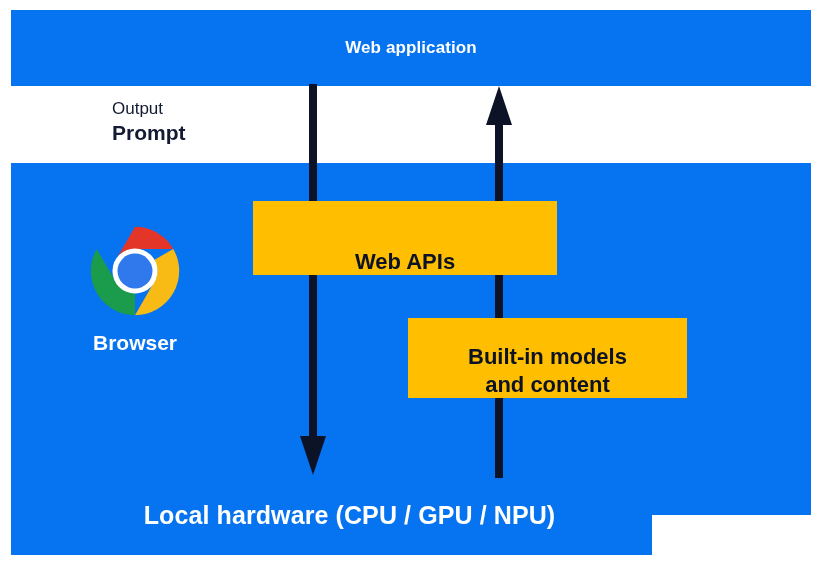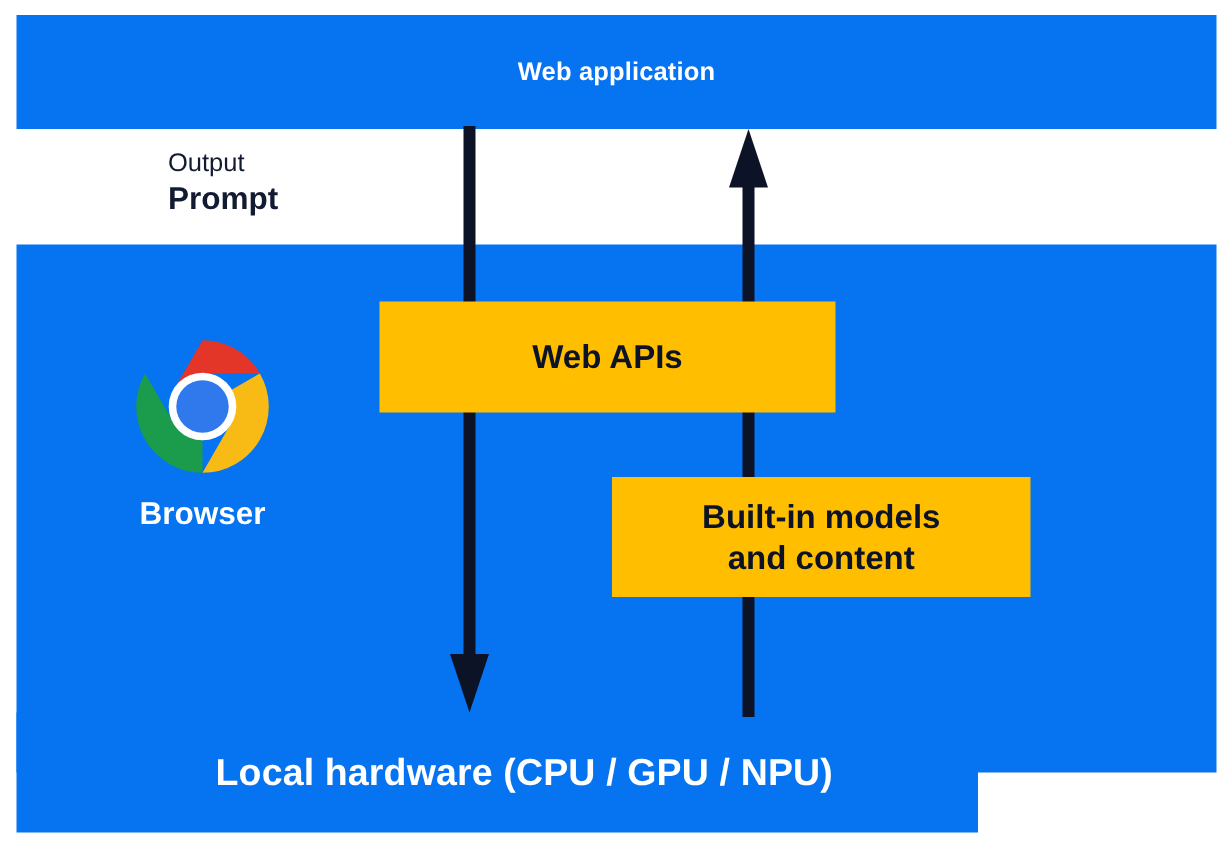--- a/index.html
+++ b/index.html
@@ -82,21 +82,21 @@
     color: #ffffff;
     font-size: 21px;
     font-weight: bold;
   }
 
   
   .yellow-box {
     position: absolute;
     background: #ffbe00;
     display: flex;
-    align-items: center;
+    align-items: flex-end;
     justify-content: center;
     text-align: center;
     box-sizing: border-box;
     z-index: 3;
   }
   .yellow-box-label {
     color: #0d1326;
     font-weight: bold;
     font-size: 22px;
     line-height: 1.24;

